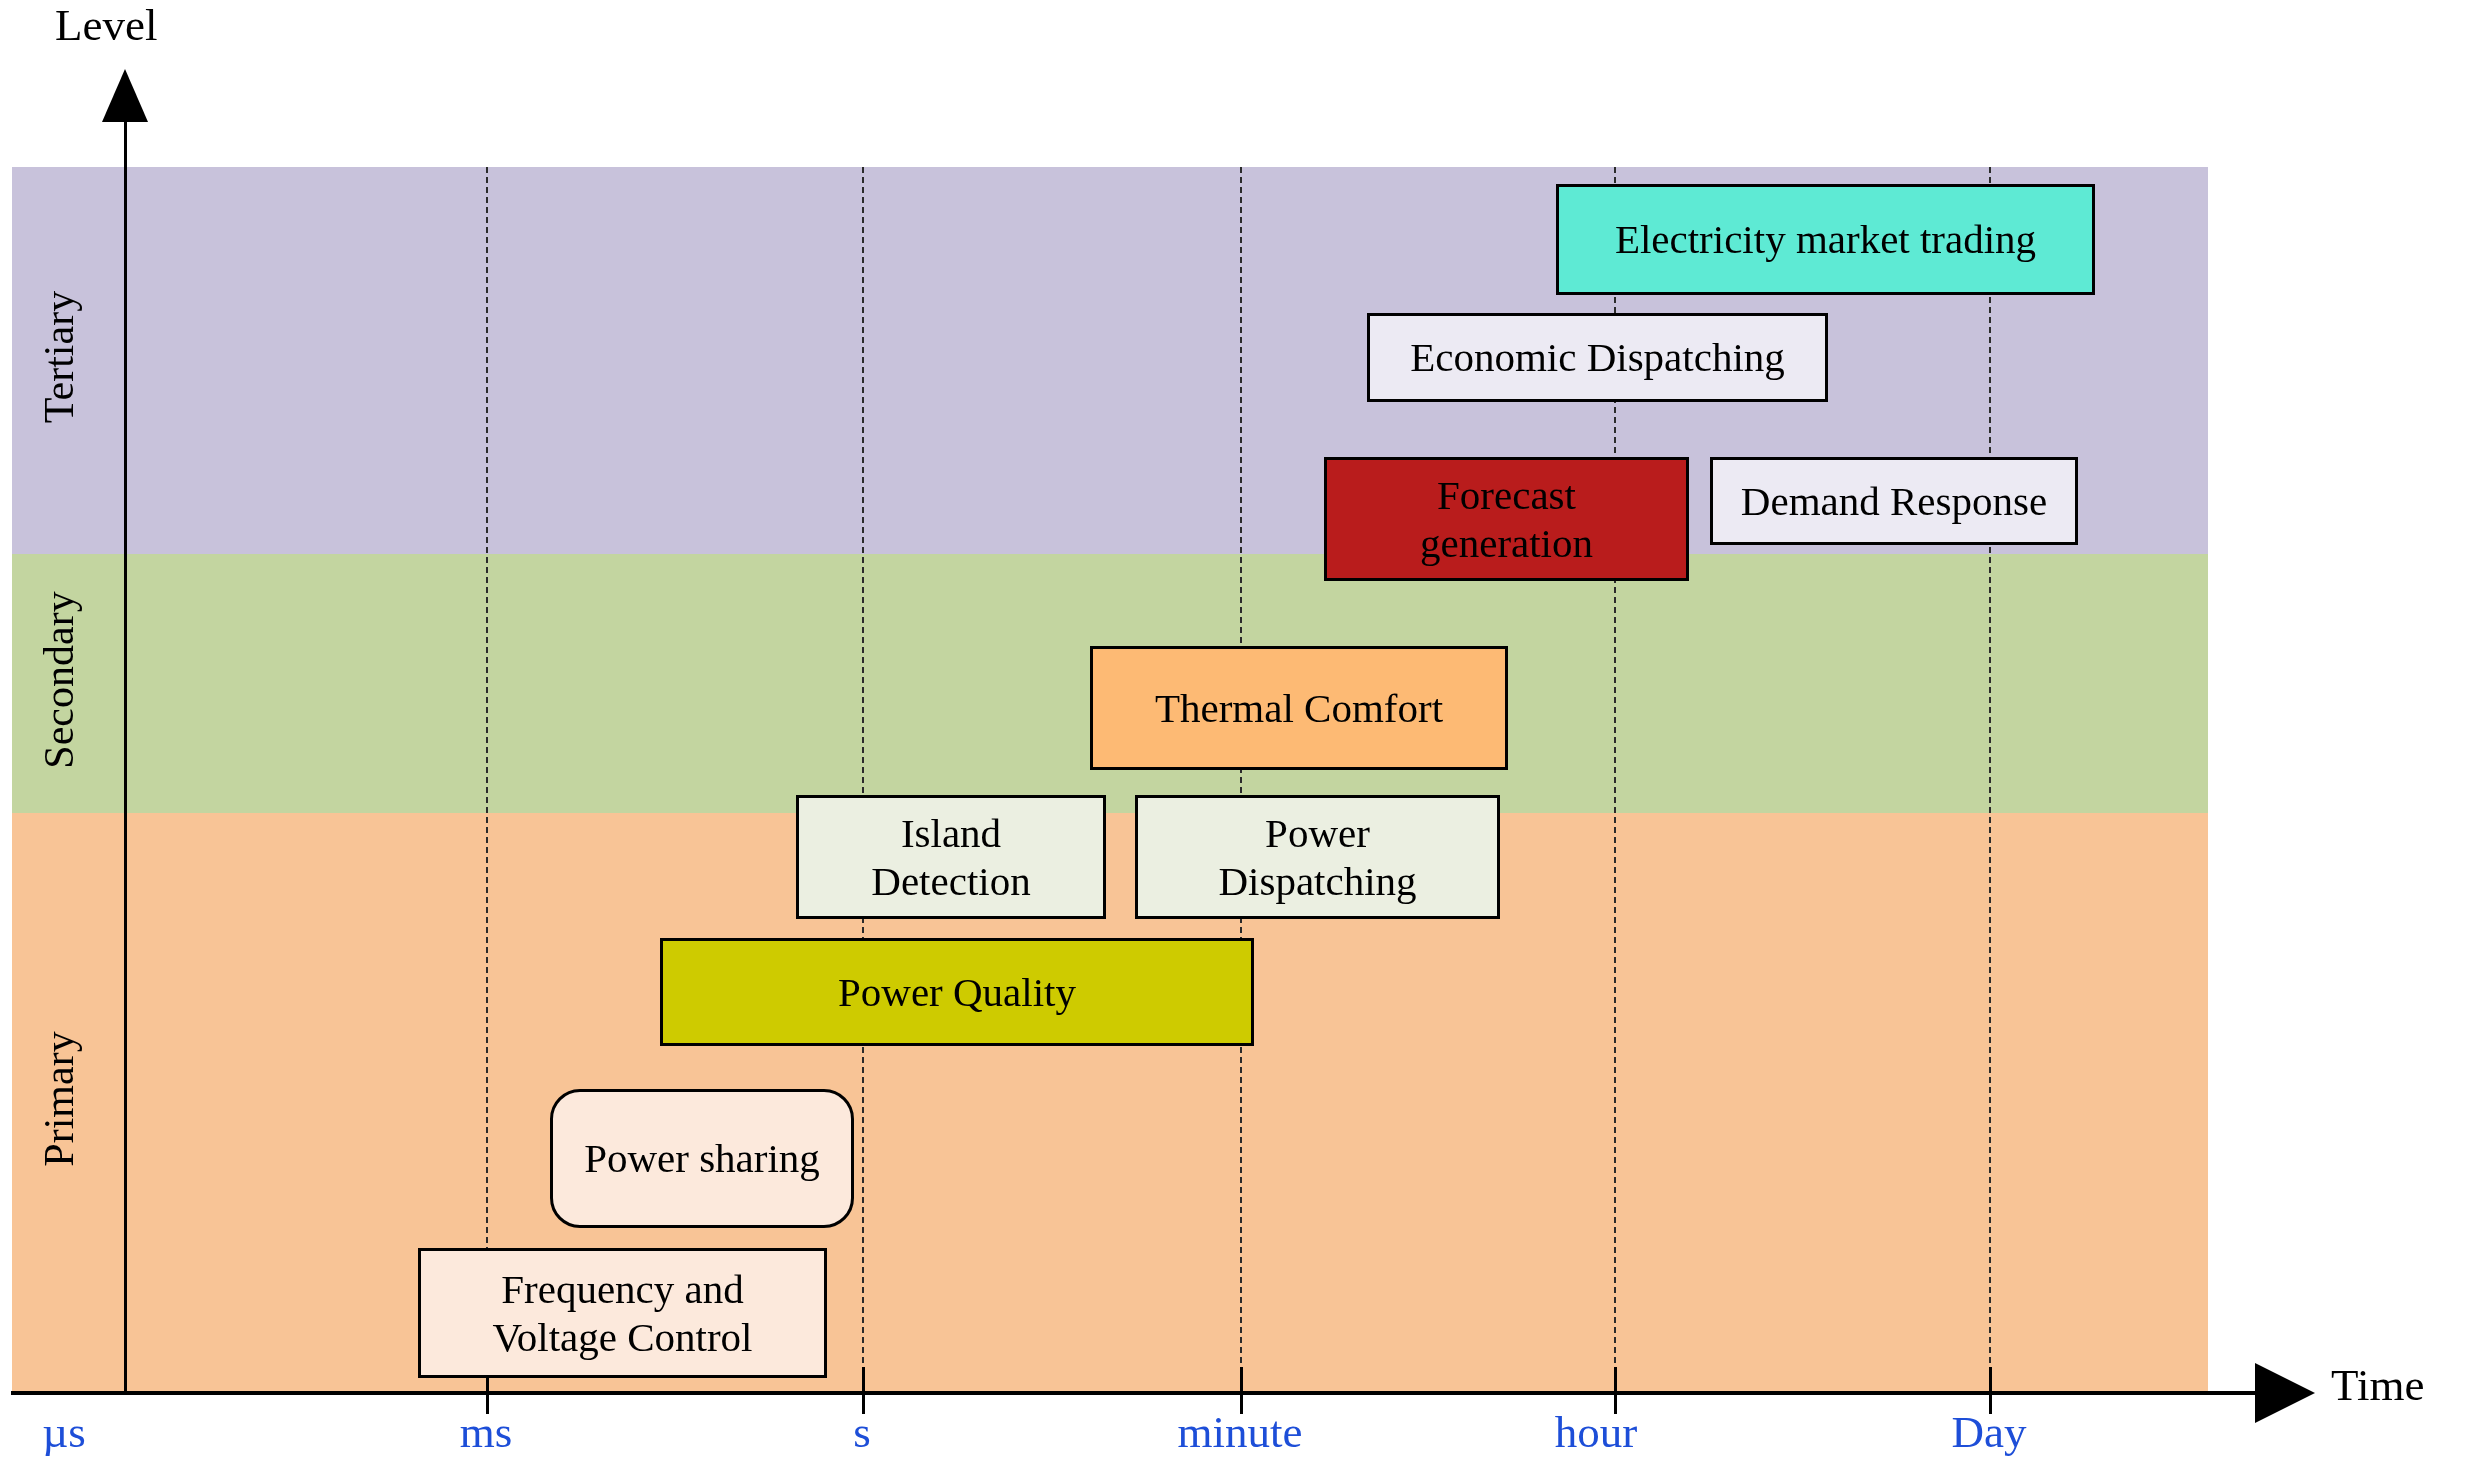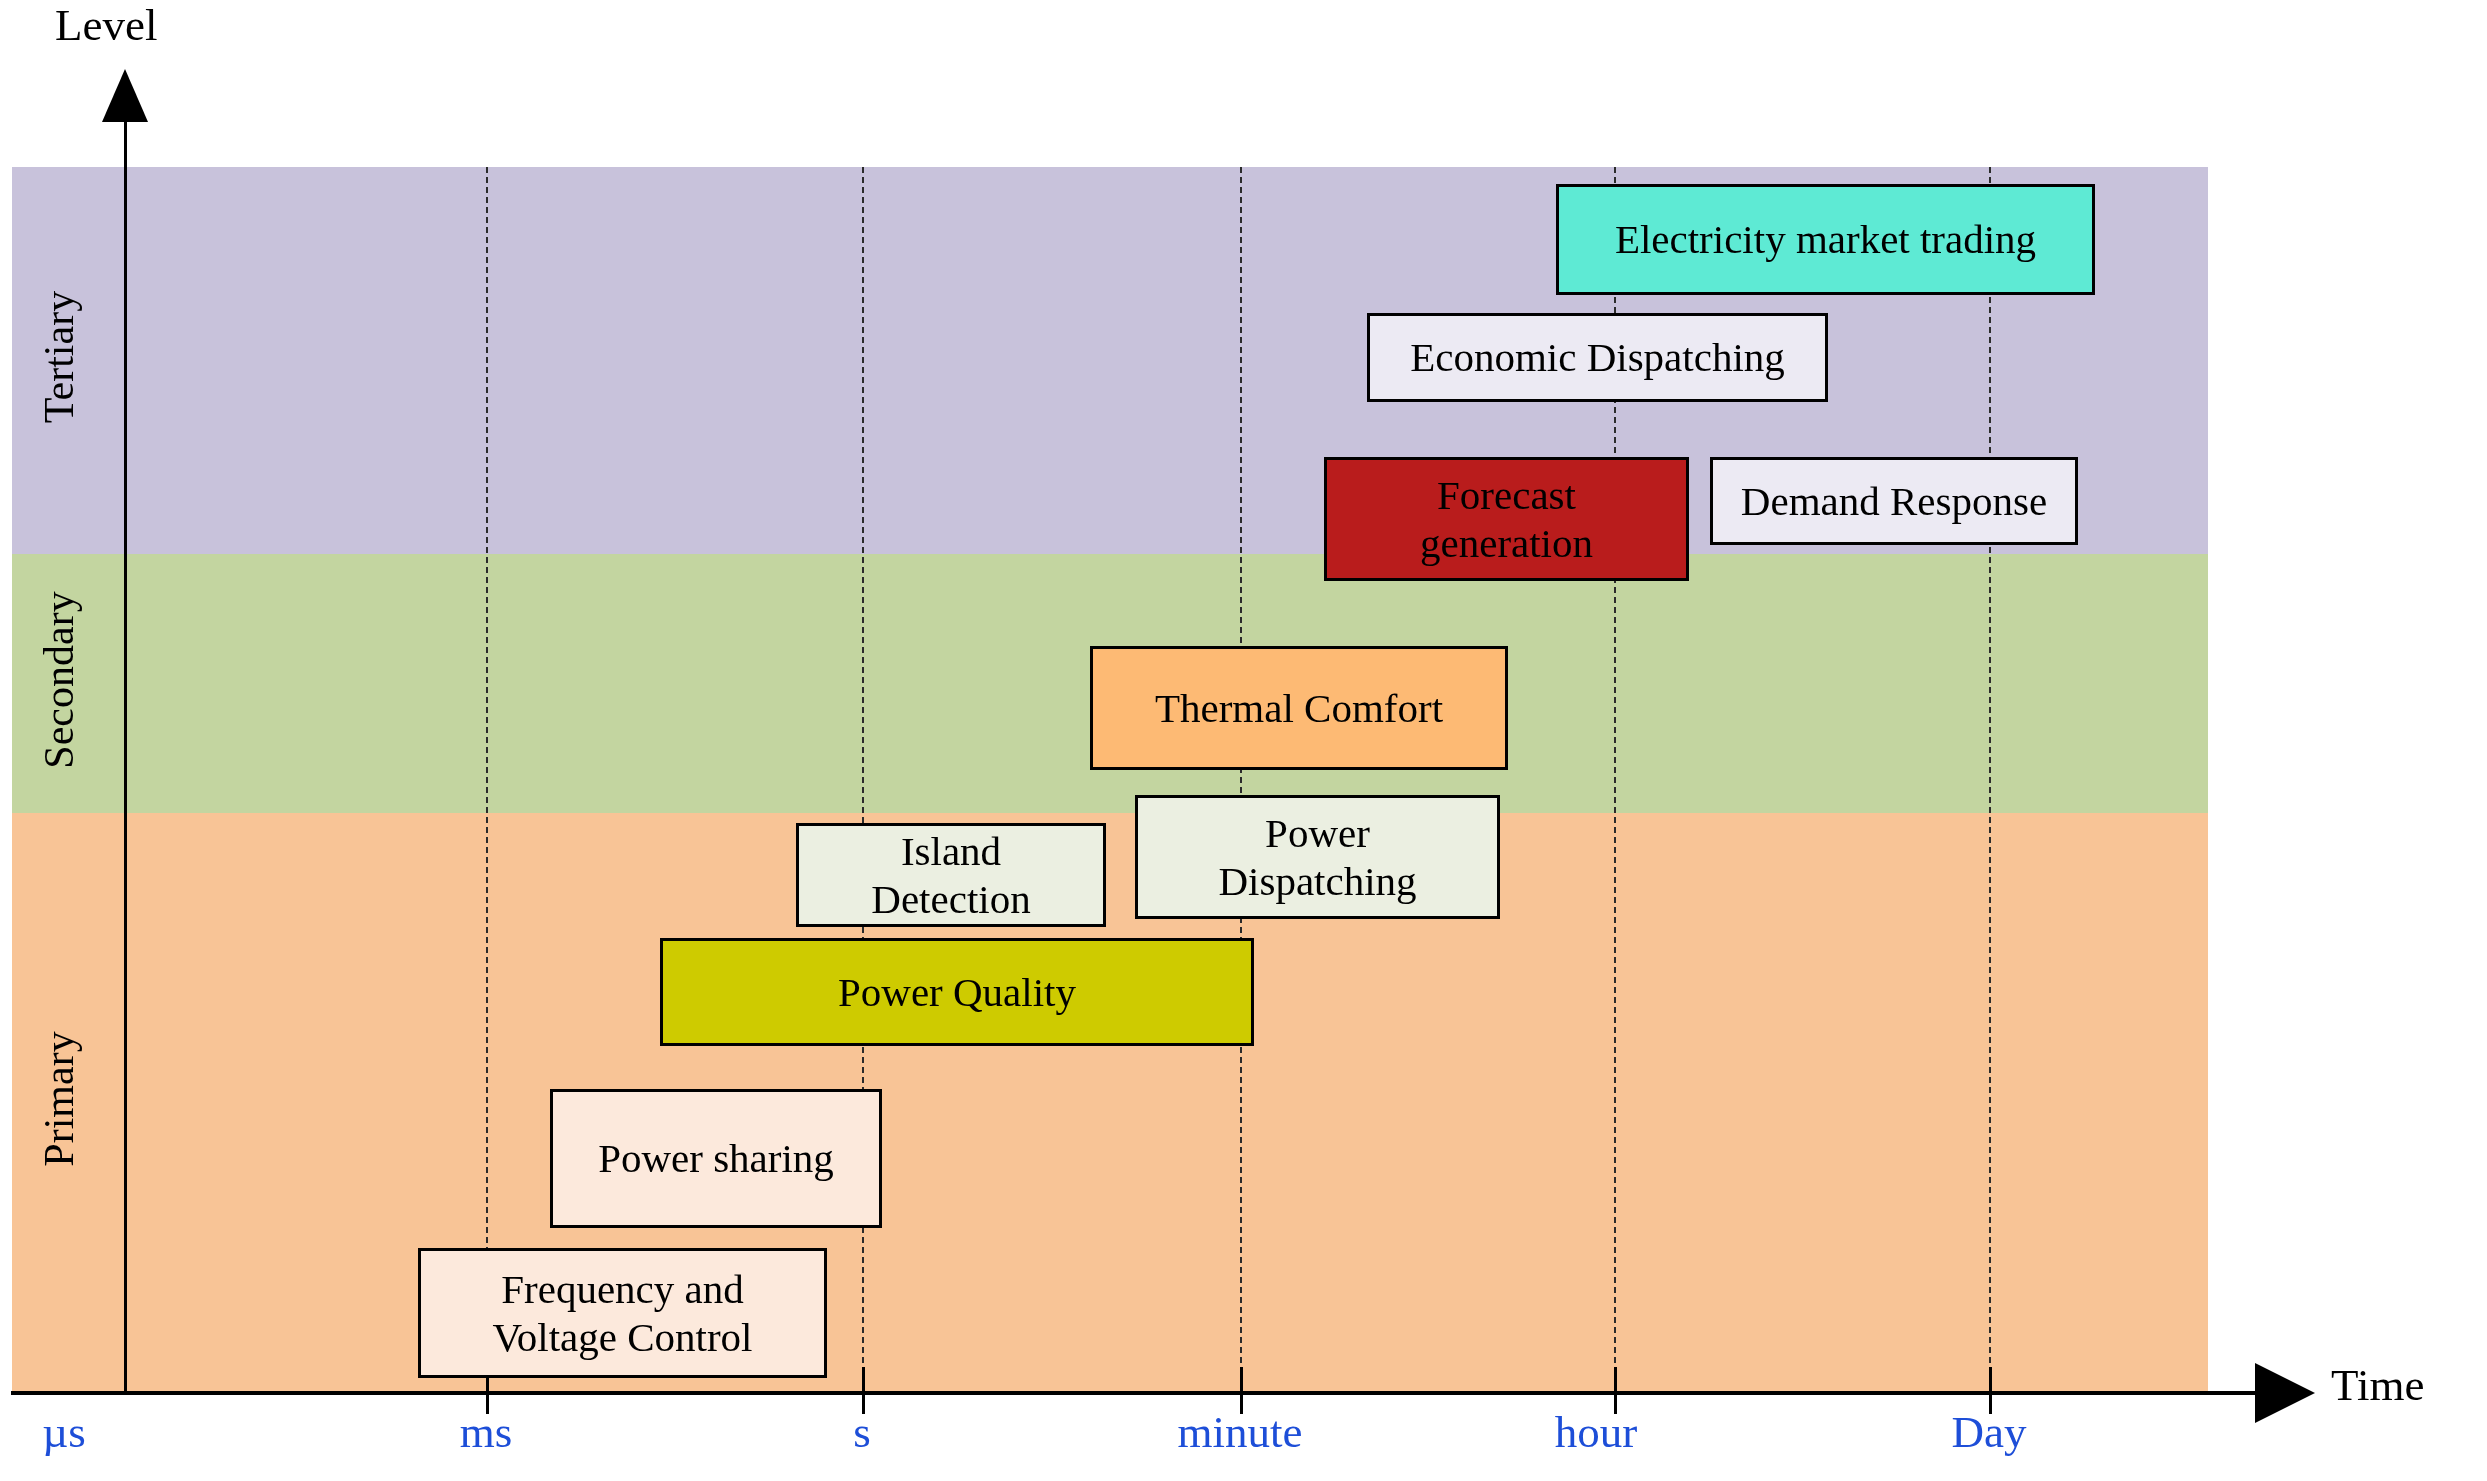--- a/index.html
+++ b/index.html
@@ -168,24 +168,24 @@
   <div id="x-axis-line"></div>
   <div id="x-axis-head"></div>
 
   <div id="node-layer">
       <div class="node" style="left: 1556px; top: 184px; width: 539px; height: 111px; background: #5eead4;">Electricity market trading</div>
       <div class="node" style="left: 1367px; top: 313px; width: 461px; height: 89px; background: rgb(236, 234, 243);">Economic Dispatching</div>
       <div class="node" style="left: 1324px; top: 457px; width: 365px; height: 124px; background: #b91c1c;">Forecast
 generation</div>
       <div class="node" style="left: 1710px; top: 457px; width: 368px; height: 88px; background: rgb(236, 234, 243);">Demand Response</div>
       <div class="node" style="left: 1090px; top: 646px; width: 418px; height: 124px; background: #fdba74;">Thermal Comfort</div>
-      <div class="node" style="left: 796px; top: 795px; width: 310px; height: 104px; background: rgb(235, 239, 225); margin-top: 28px;">Island
+      <div class="node" style="left: 796px; top: 795px; width: 310px; height: 124px; background: rgb(235, 239, 225);">Island
 Detection</div>
       <div class="node" style="left: 1135px; top: 795px; width: 365px; height: 124px; background: rgb(235, 239, 225);">Power
 Dispatching</div>
       <div class="node" style="left: 660px; top: 938px; width: 594px; height: 108px; background: rgb(206, 203, 0);">Power Quality</div>
-      <div class="node" style="left: 550px; top: 1089px; width: 332px; height: 139px; background: rgb(252, 233, 220);">Power sharing</div>
+      <div class="node" style="left: 550px; top: 1089px; width: 304px; height: 139px; background: rgb(252, 233, 220); border-radius: 30px;">Power sharing</div>
       <div class="node" style="left: 418px; top: 1248px; width: 409px; height: 130px; background: rgb(252, 233, 220);">Frequency and
 Voltage Control</div>
     </div>
 
 </div>
 
 
 </body></html>

